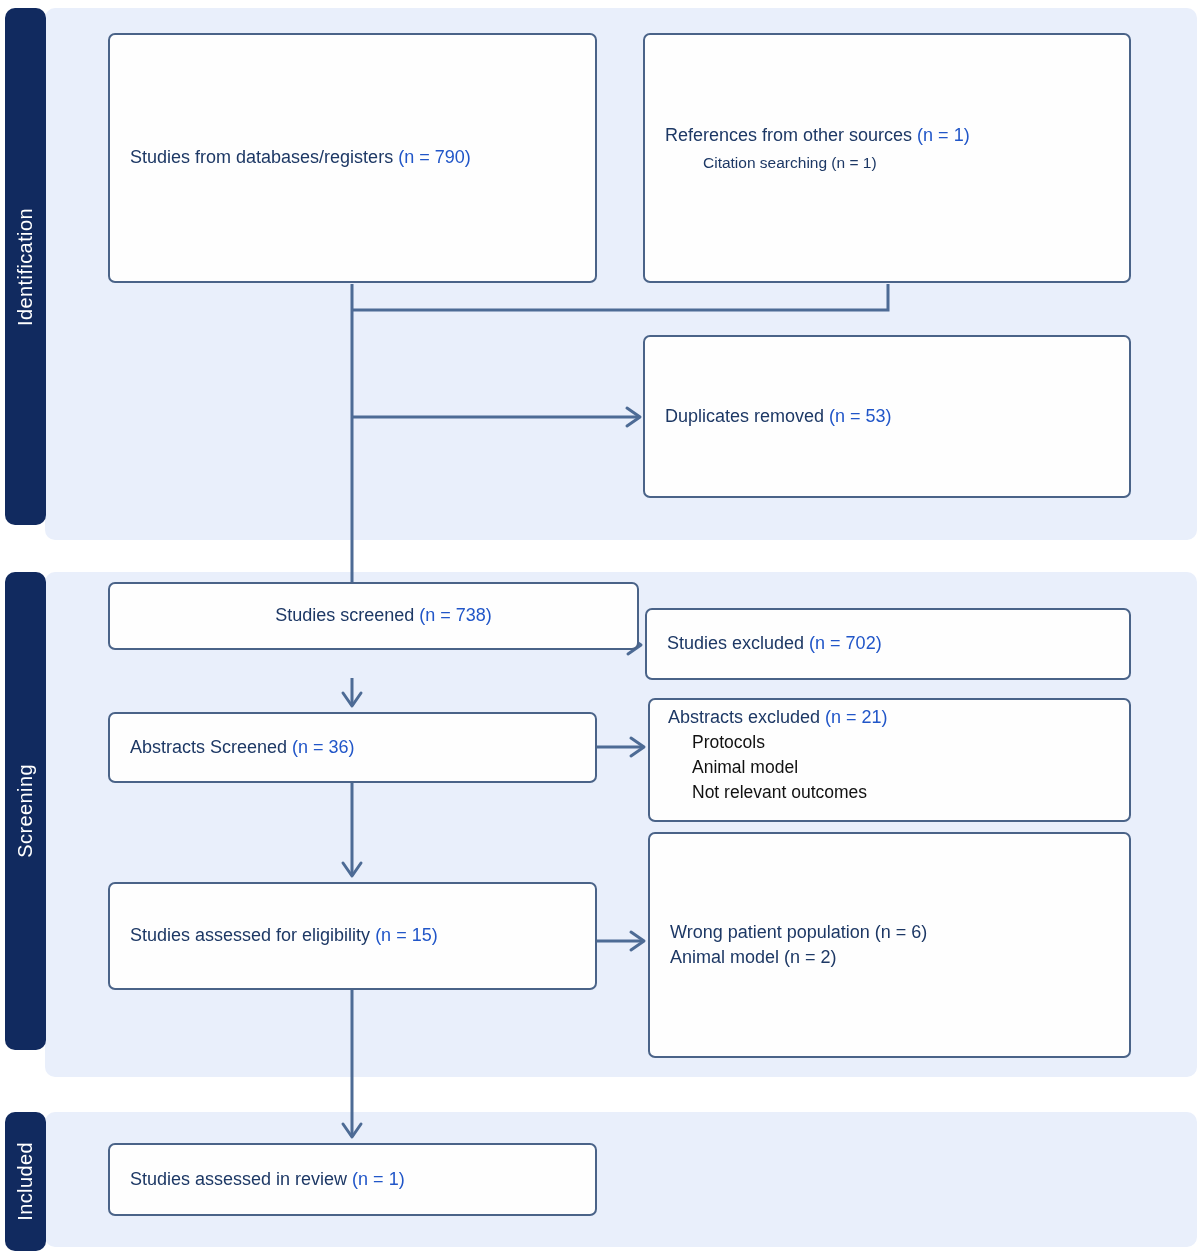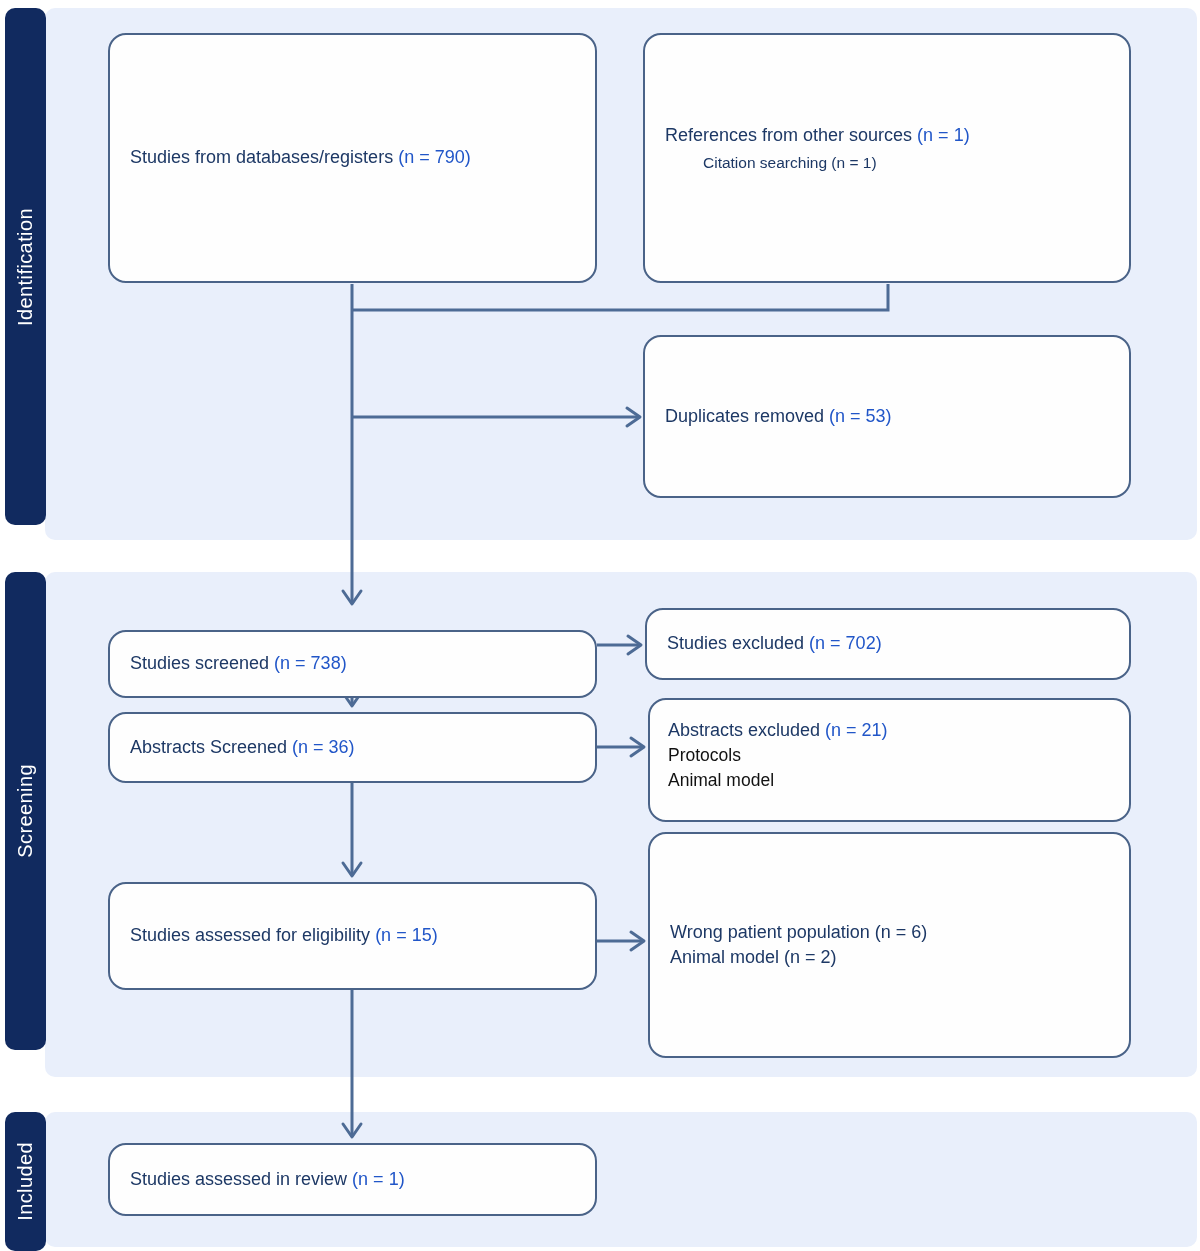--- a/index.html
+++ b/index.html
@@ -18,34 +18,34 @@
   #tab-identification{top:8px;height:517px;}
   #tab-screening{top:572px;height:478px;}
   #tab-included{top:1112px;height:139px;}
   .tab span{writing-mode:vertical-rl;transform:rotate(180deg);color:#ffffff;
             font-size:20px;letter-spacing:.4px;white-space:nowrap;}
 
   
   .connectors{position:absolute;left:0;top:0;width:1200px;height:1251px;pointer-events:none;}
 
   
-  .node{position:absolute;background:#fefefe;border:2.5px solid #4a6388;border-radius:18px;
+  .node{position:absolute;background:#fefefe;border:2.5px solid #4a6388;border-radius:7px;
         box-sizing:border-box;display:flex;flex-direction:column;justify-content:center;
         font-size:18px;color:#1d3865;line-height:1.32;}
   .node .line{padding-left:20px;white-space:nowrap;}
   .navy{color:#1d3865;}
   .blue{color:#2156c8;margin-left:5px;}
-  .black{color:#111111;}
+  .black{color:#111111;margin-left:24px;}
   .indent{padding-left:55px;}
 
   #b-db{left:108px;top:33px;width:489px;height:250px;justify-content:center;}
   #b-other{left:643px;top:33px;width:488px;height:250px;padding-bottom:18px;}
   #b-other .sub{font-size:15.5px;margin-top:5px;margin-left:38px;}
   #b-dup{left:643px;top:335px;width:488px;height:163px;}
-  #b-screened{left:108px;top:630px;width:489px;height:68px;}
+  #b-screened{left:108px;top:582px;width:531px;height:68px;text-align:center;}
   #b-excl702{left:645px;top:608px;width:486px;height:72px;}
   #b-abstracts{left:108px;top:712px;width:489px;height:71px;}
   #b-excl21{left:648px;top:698px;width:483px;height:124px;padding-bottom:10px;}
   #b-excl21 .line{padding-left:18px;line-height:25px;}
   #b-excl21 .reason{font-size:17.5px;}
   #b-assessed{left:108px;top:882px;width:489px;height:108px;}
   #b-excl8{left:648px;top:832px;width:483px;height:226px;}
   #b-excl8 .line{line-height:25.5px;}
   #b-included{left:108px;top:1143px;width:489px;height:73px;}
 </style>
@@ -123,20 +123,21 @@
       <span class="navy">Abstracts Screened</span><span class="blue">(n = 36)</span>
     </div>
   </div>
 
   <div class="node" id="b-excl21">
     <div class="line">
       <span class="navy">Abstracts excluded</span><span class="blue">(n = 21)</span>
     </div>
     <div class="line reason black">Protocols</div>
     <div class="line reason black">Animal model</div>
+    <div class="line reason black">Not relevant outcomes</div>
   </div>
 
   <div class="node" id="b-assessed">
     <div class="line">
       <span class="navy">Studies assessed for eligibility</span><span class="blue">(n = 15)</span>
     </div>
   </div>
 
   <div class="node" id="b-excl8">
     <div class="line indent navy">Wrong patient population (n = 6)</div>

